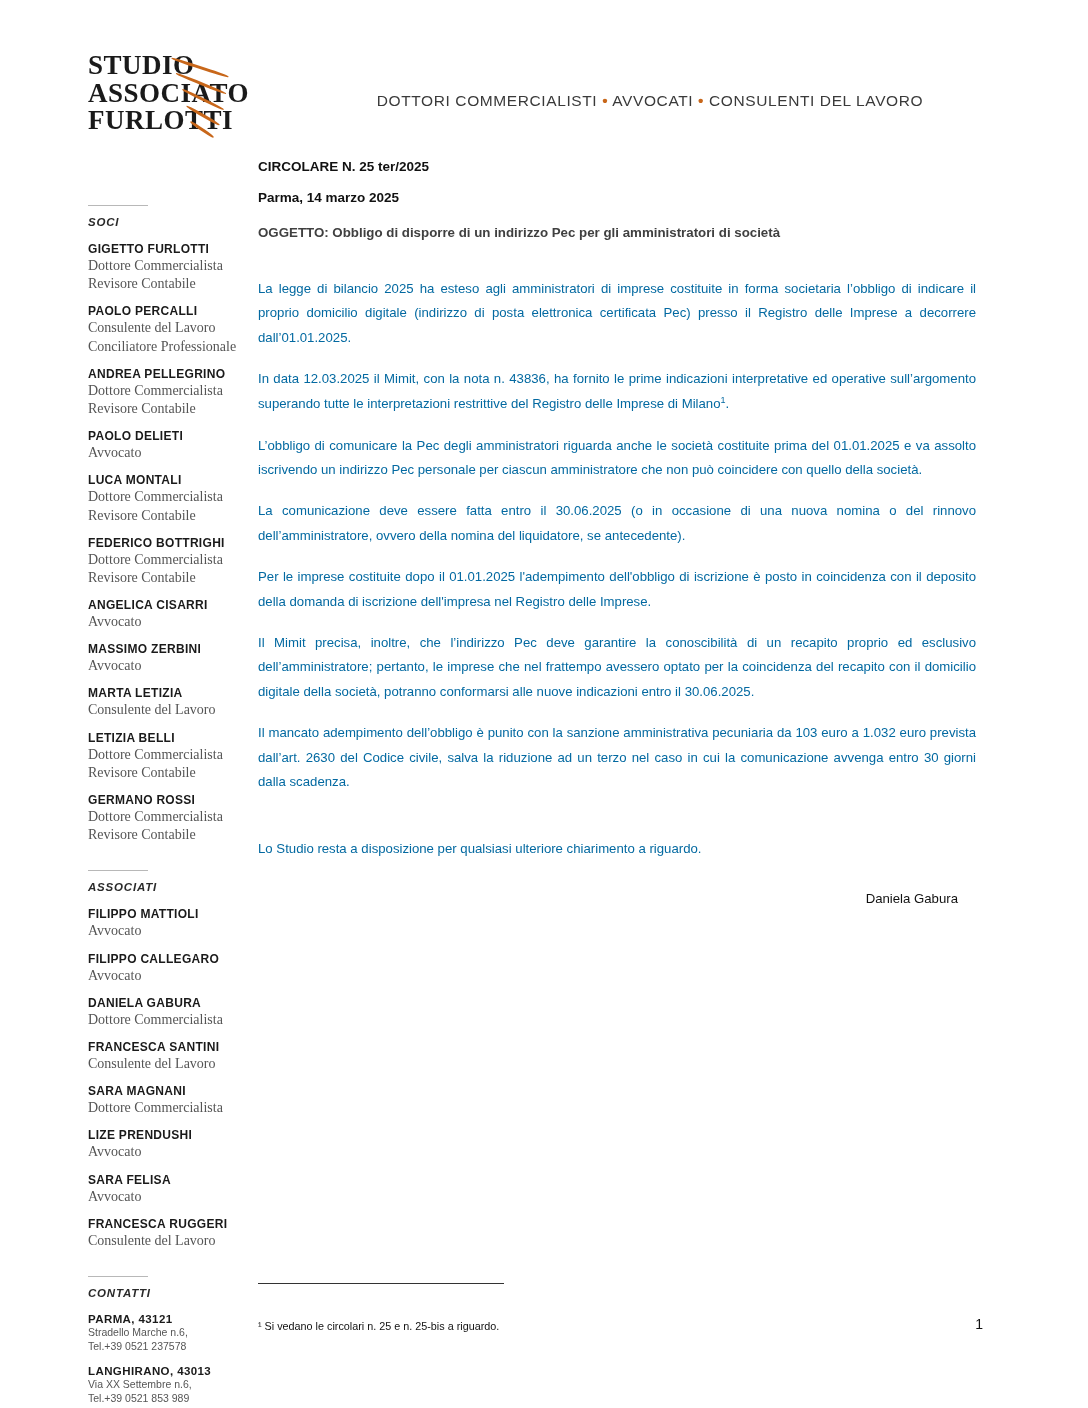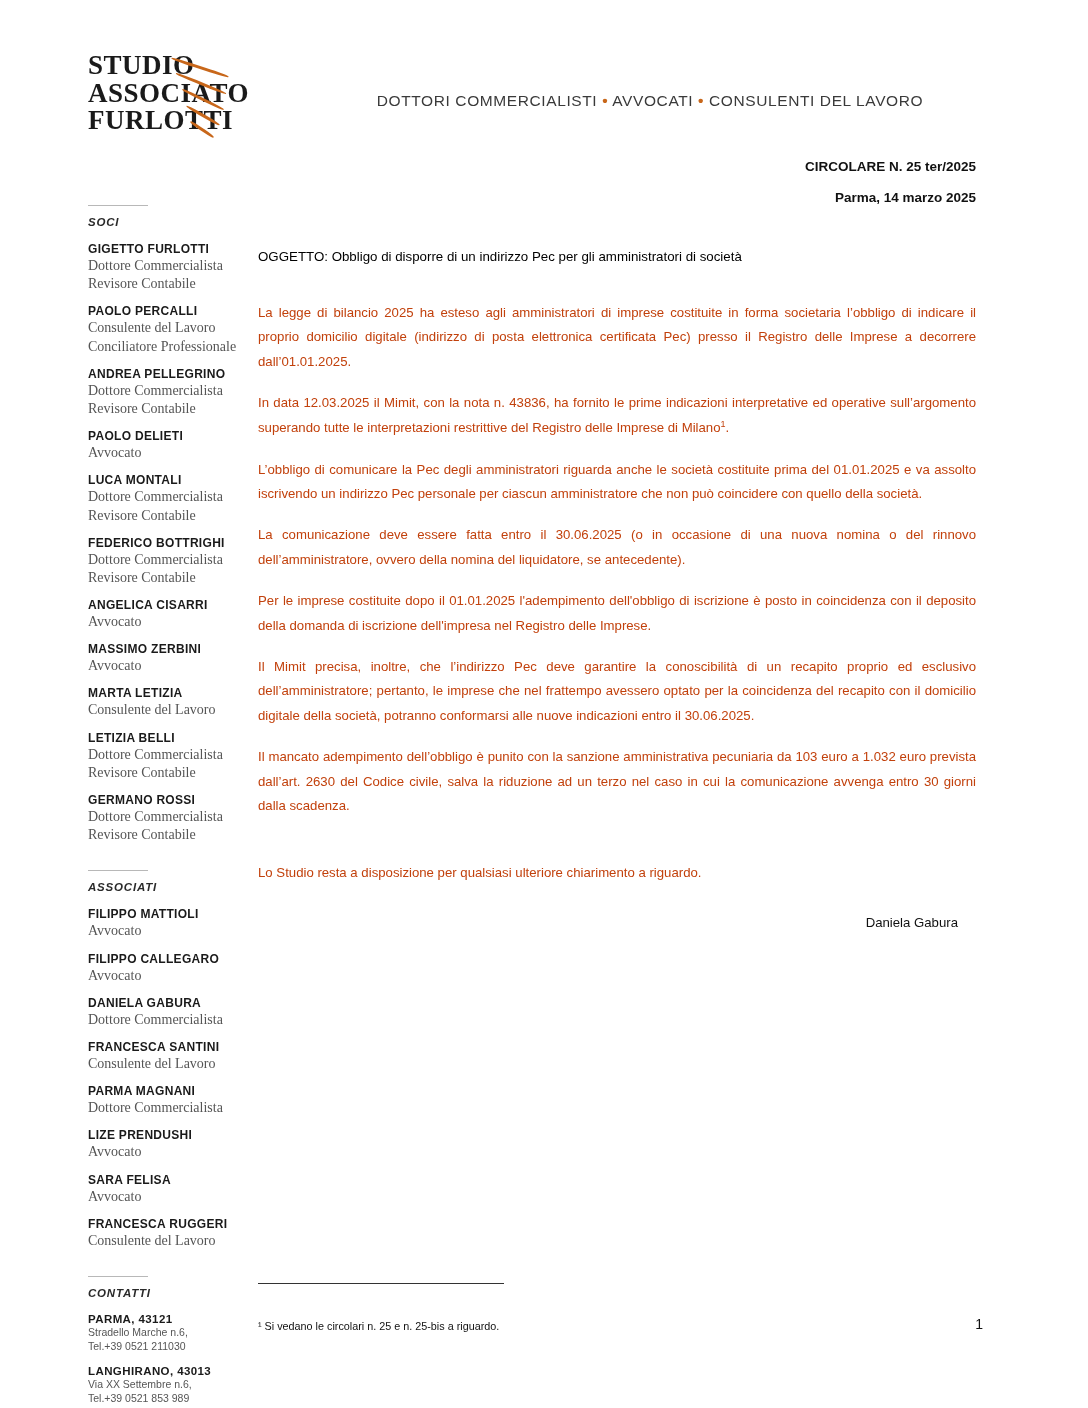--- a/index.html
+++ b/index.html
@@ -117,41 +117,40 @@
   }
 
   
   .main {
     position: absolute;
     left: 258px;
     top: 160px;
     width: 718px;
   }
   .doc-meta {
-    text-align: right;
     font-size: 13.5px;
     font-weight: bold;
     color: #111;
     line-height: 1.0;
   }
   .doc-meta .line2 { margin-top: 17px; }
 
   .subject {
-    margin-top: 45px;
+    margin-top: 21px;
     font-size: 13.3px;
-    font-weight: normal;
-    color: #000000;
+    font-weight: bold;
+    color: #404040;
   }
 
   .para {
     margin-top: 17px;
     font-size: 13.2px;
     line-height: 1.85;
     text-align: justify;
-    color: #c2410c;
+    color: #0369a1;
   }
   .para.first { margin-top: 37px; }
   .para sup { font-size: 9px; }
 
   .para strong { font-weight: bold; }
 
   .para.gap-top { margin-top: 40px; }
   .para.gap-top2 { margin-top: 42px; }
 
   .signature {
@@ -281,21 +280,21 @@
   </div>
   <div class="person">
     <div class="person-name">DANIELA GABURA</div>
     <div class="person-role" style="white-space:pre-line">Dottore Commercialista</div>
   </div>
   <div class="person">
     <div class="person-name">FRANCESCA SANTINI</div>
     <div class="person-role" style="white-space:pre-line">Consulente del Lavoro</div>
   </div>
   <div class="person">
-    <div class="person-name">PARMA MAGNANI</div>
+    <div class="person-name">SARA MAGNANI</div>
     <div class="person-role" style="white-space:pre-line">Dottore Commercialista</div>
   </div>
   <div class="person">
     <div class="person-name">LIZE PRENDUSHI</div>
     <div class="person-role" style="white-space:pre-line">Avvocato</div>
   </div>
   <div class="person">
     <div class="person-name">SARA FELISA</div>
     <div class="person-role" style="white-space:pre-line">Avvocato</div>
   </div>
@@ -303,21 +302,21 @@
     <div class="person-name">FRANCESCA RUGGERI</div>
     <div class="person-role" style="white-space:pre-line">Consulente del Lavoro</div>
   </div>
 
   <div class="side-rule" style="margin-top:26px;"></div>
   <div class="side-heading">CONTATTI</div>
 
   <div class="contact-block">
     <div class="contact-title">PARMA, 43121</div>
     <div class="contact-line">Stradello Marche n.6,</div>
-    <div class="contact-line">Tel.+39 0521 211030</div>
+    <div class="contact-line">Tel.+39 0521 237578</div>
   </div>
   <div class="contact-block">
     <div class="contact-title">LANGHIRANO, 43013</div>
     <div class="contact-line">Via XX Settembre n.6,</div>
     <div class="contact-line">Tel.+39 0521 853 989</div>
   </div>
 
   <div class="contact-web" style="margin-top:14px;">Mail: info@studiofurlotti.it</div>
   <div class="contact-web">Sito: www.studiofurlotti.it</div>
 </div>

